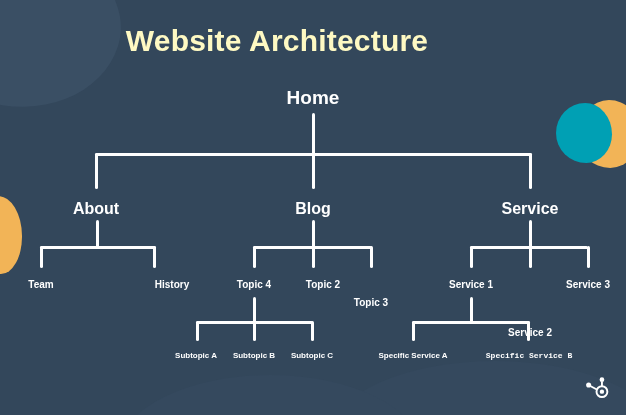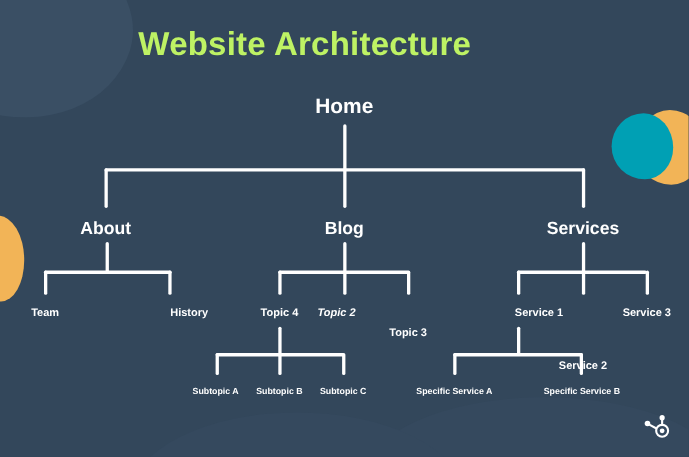--- a/index.html
+++ b/index.html
@@ -46,21 +46,21 @@
   .blob-bottom-wash2{
     left:120px;bottom:-110px;width:300px;height:150px;
     background:#35495e;
     border-radius:50%;
   }
 
   
   #title{
     position:absolute;top:24px;left:0;width:554px;
     text-align:center;
-    color:#bef264;
+    color:#fef9c3;
     font-size:30px;
     font-weight:bold;
     letter-spacing:0.2px;
   }
 
   
   .node{
     position:absolute;
     color:#ffffff;
     text-align:center;
@@ -129,39 +129,39 @@
 
   <div class="ln v" style="left:470px;top:297px;height:26px;"></div>
   <div class="ln h" style="left:412px;top:321px;width:118px;"></div>
   <div class="ln v" style="left:412px;top:321px;height:20px;"></div>
   <div class="ln v" style="left:527px;top:321px;height:20px;"></div>
 
   <div class="node lvl0" style="left:313px;top:88px;">Home</div>
 
   <div class="node lvl1" style="left:96px;top:200px;">About</div>
   <div class="node lvl1" style="left:313px;top:200px;">Blog</div>
-  <div class="node lvl1" style="left:530px;top:200px;">Services</div>
+  <div class="node lvl1" style="left:530px;top:200px;">Service</div>
 
   <div class="node lvl2" style="left:41px;top:279px;">Team</div>
   <div class="node lvl2" style="left:154px;top:279px;padding-left:36px;">History</div>
 
   <div class="node lvl2" style="left:254px;top:279px;">Topic 4</div>
-  <div class="node lvl2" style="left:306px;top:279px;font-style:italic;">Topic 2</div>
+  <div class="node lvl2" style="left:323px;top:279px;">Topic 2</div>
   <div class="node lvl2" style="left:371px;top:279px;margin-top:18px;">Topic 3</div>
 
-  <div class="node lvl2" style="left:471px;top:279px;margin-left:19px;">Service 1</div>
+  <div class="node lvl2" style="left:471px;top:279px;">Service 1</div>
   <div class="node lvl2" style="left:530px;top:279px;margin-top:48px;">Service 2</div>
   <div class="node lvl2" style="left:588px;top:279px;">Service 3</div>
 
   <div class="node lvl3" style="left:196px;top:352px;">Subtopic A</div>
   <div class="node lvl3" style="left:254px;top:352px;">Subtopic B</div>
   <div class="node lvl3" style="left:312px;top:352px;">Subtopic C</div>
 
   <div class="node lvl3" style="left:413px;top:352px;">Specific Service A</div>
-  <div class="node lvl3" style="left:529px;top:352px;">Specific Service B</div>
+  <div class="node lvl3" style="left:529px;top:352px;font-family:Liberation Mono, monospace;">Specific Service B</div>
 
   <svg id="hs-logo" viewBox="0 0 32 32">
     <g fill="none" stroke="#ffffff" stroke-width="2.2">
       <circle cx="20.5" cy="19" r="6.2"></circle>
       <path d="M20.5 12.8 V7.4"></path>
       <path d="M14.6 16.6 L7.2 12.6"></path>
     </g>
     <circle cx="20.5" cy="5.4" r="2.7" fill="#ffffff"></circle>
     <circle cx="5.3" cy="11.4" r="2.9" fill="#ffffff"></circle>
     <circle cx="20.5" cy="19" r="2.5" fill="#ffffff"></circle>

